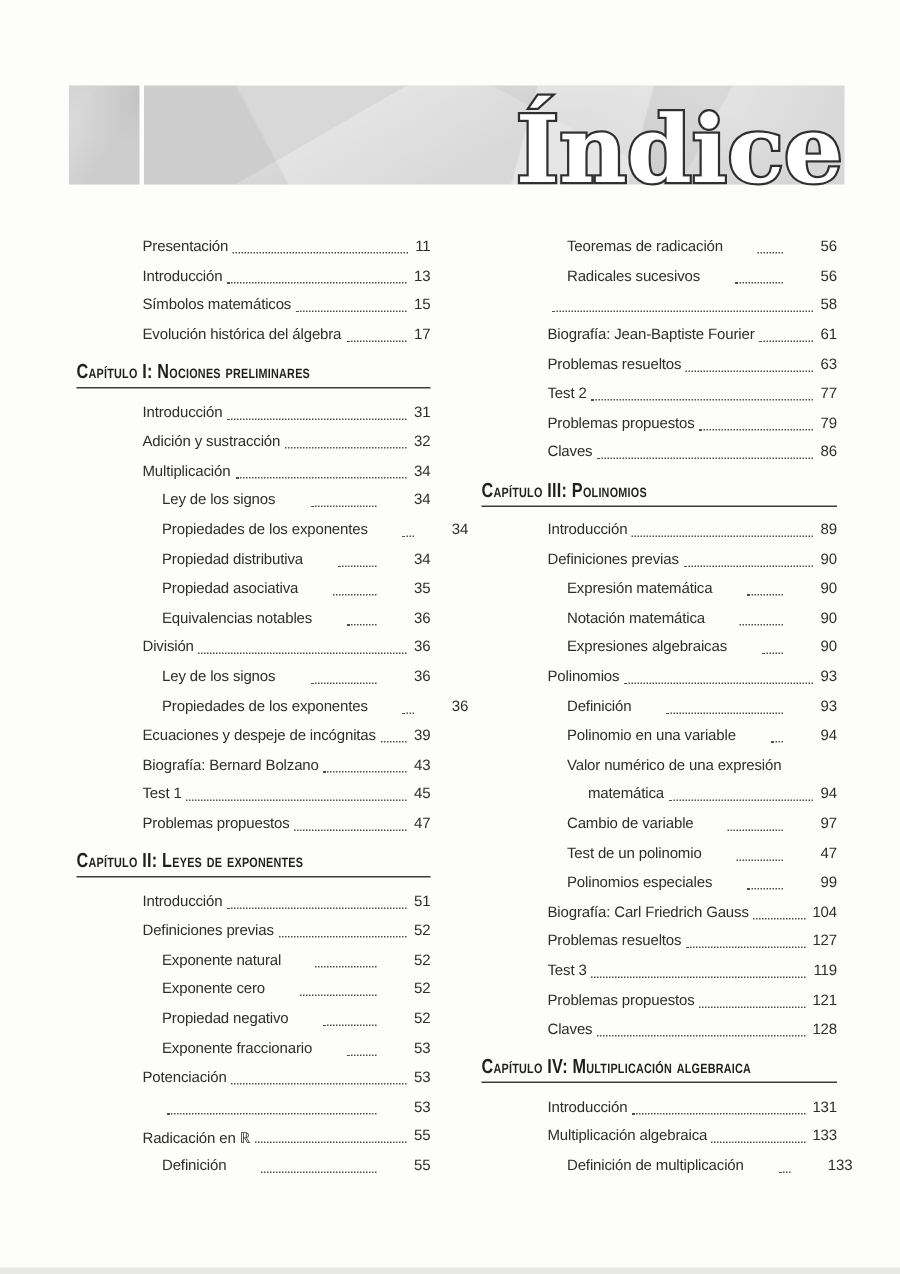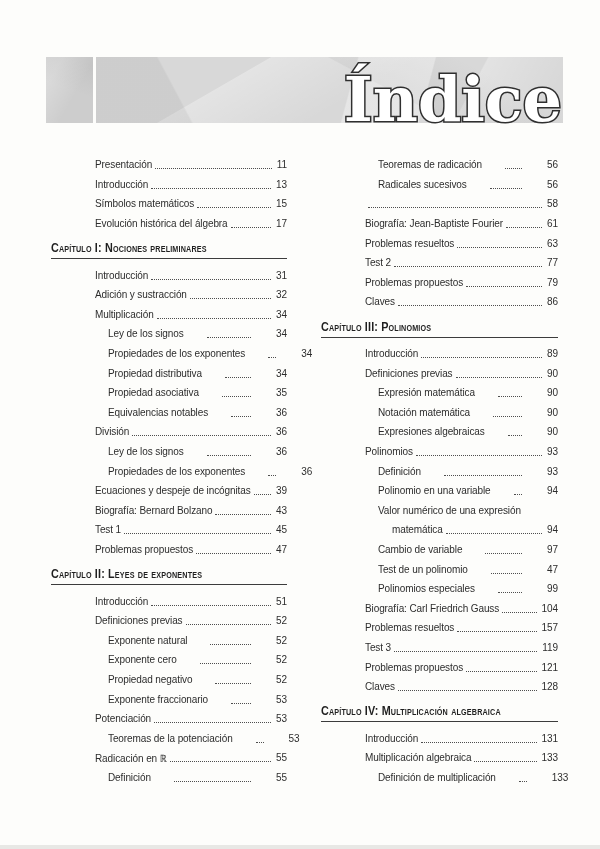--- a/index.html
+++ b/index.html
@@ -215,21 +215,20 @@
       <span class="lbl">Exponente fraccionario</span>
       <span class="dots"></span>
       <span class="num">53</span>
     </div>
     <div class="row">
       <span class="lbl">Potenciación</span>
       <span class="dots"></span>
       <span class="num">53</span>
     </div>
     <div class="row ind1">
-      <span class="lbl">Teoremas de la potenciación</span>
       <span class="dots"></span>
       <span class="num">53</span>
     </div>
     <div class="row">
       <span class="lbl">Radicación en ℝ</span>
       <span class="dots"></span>
       <span class="num">55</span>
     </div>
     <div class="row ind1">
       <span class="lbl">Definición</span>
@@ -342,21 +341,21 @@
       <span class="num">99</span>
     </div>
     <div class="row">
       <span class="lbl">Biografía: Carl Friedrich Gauss</span>
       <span class="dots"></span>
       <span class="num">104</span>
     </div>
     <div class="row">
       <span class="lbl">Problemas resueltos</span>
       <span class="dots"></span>
-      <span class="num">157</span>
+      <span class="num">127</span>
     </div>
     <div class="row">
       <span class="lbl">Test 3</span>
       <span class="dots"></span>
       <span class="num">119</span>
     </div>
     <div class="row">
       <span class="lbl">Problemas propuestos</span>
       <span class="dots"></span>
       <span class="num">121</span>

